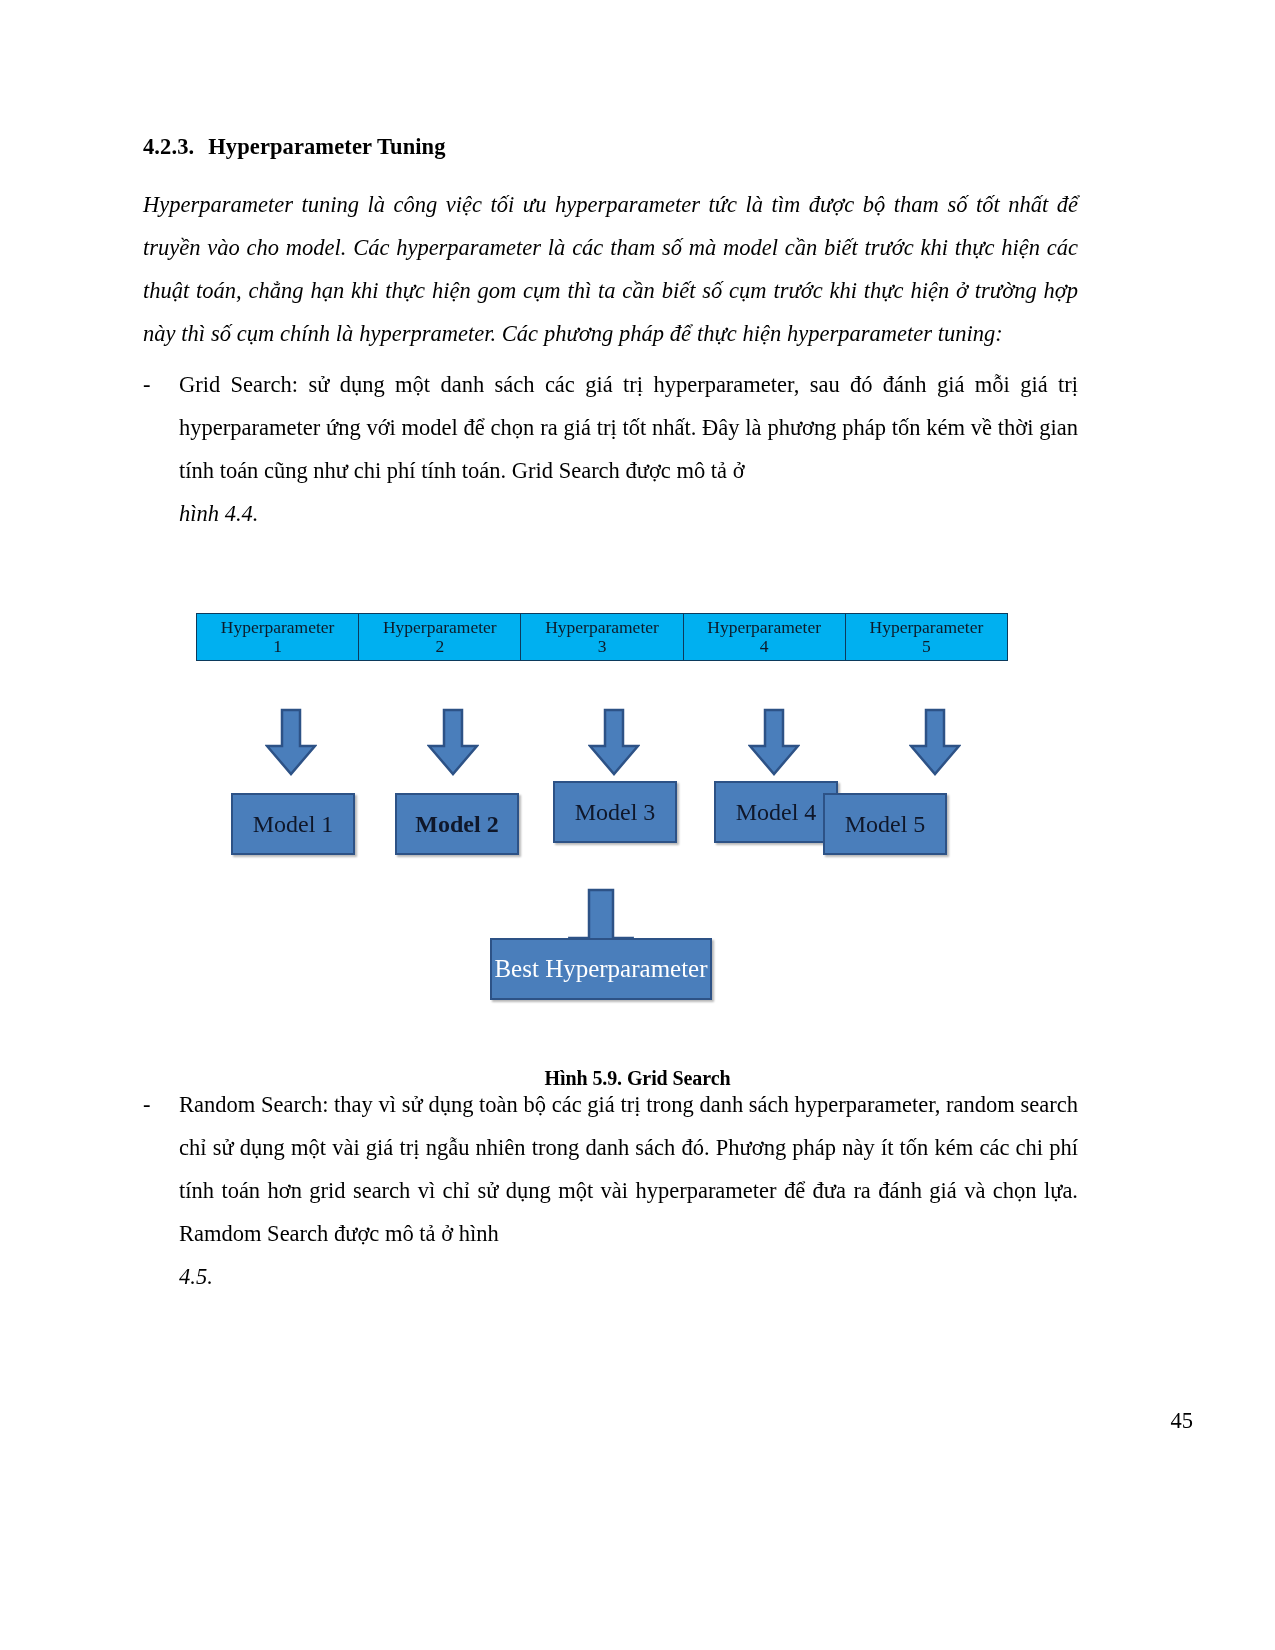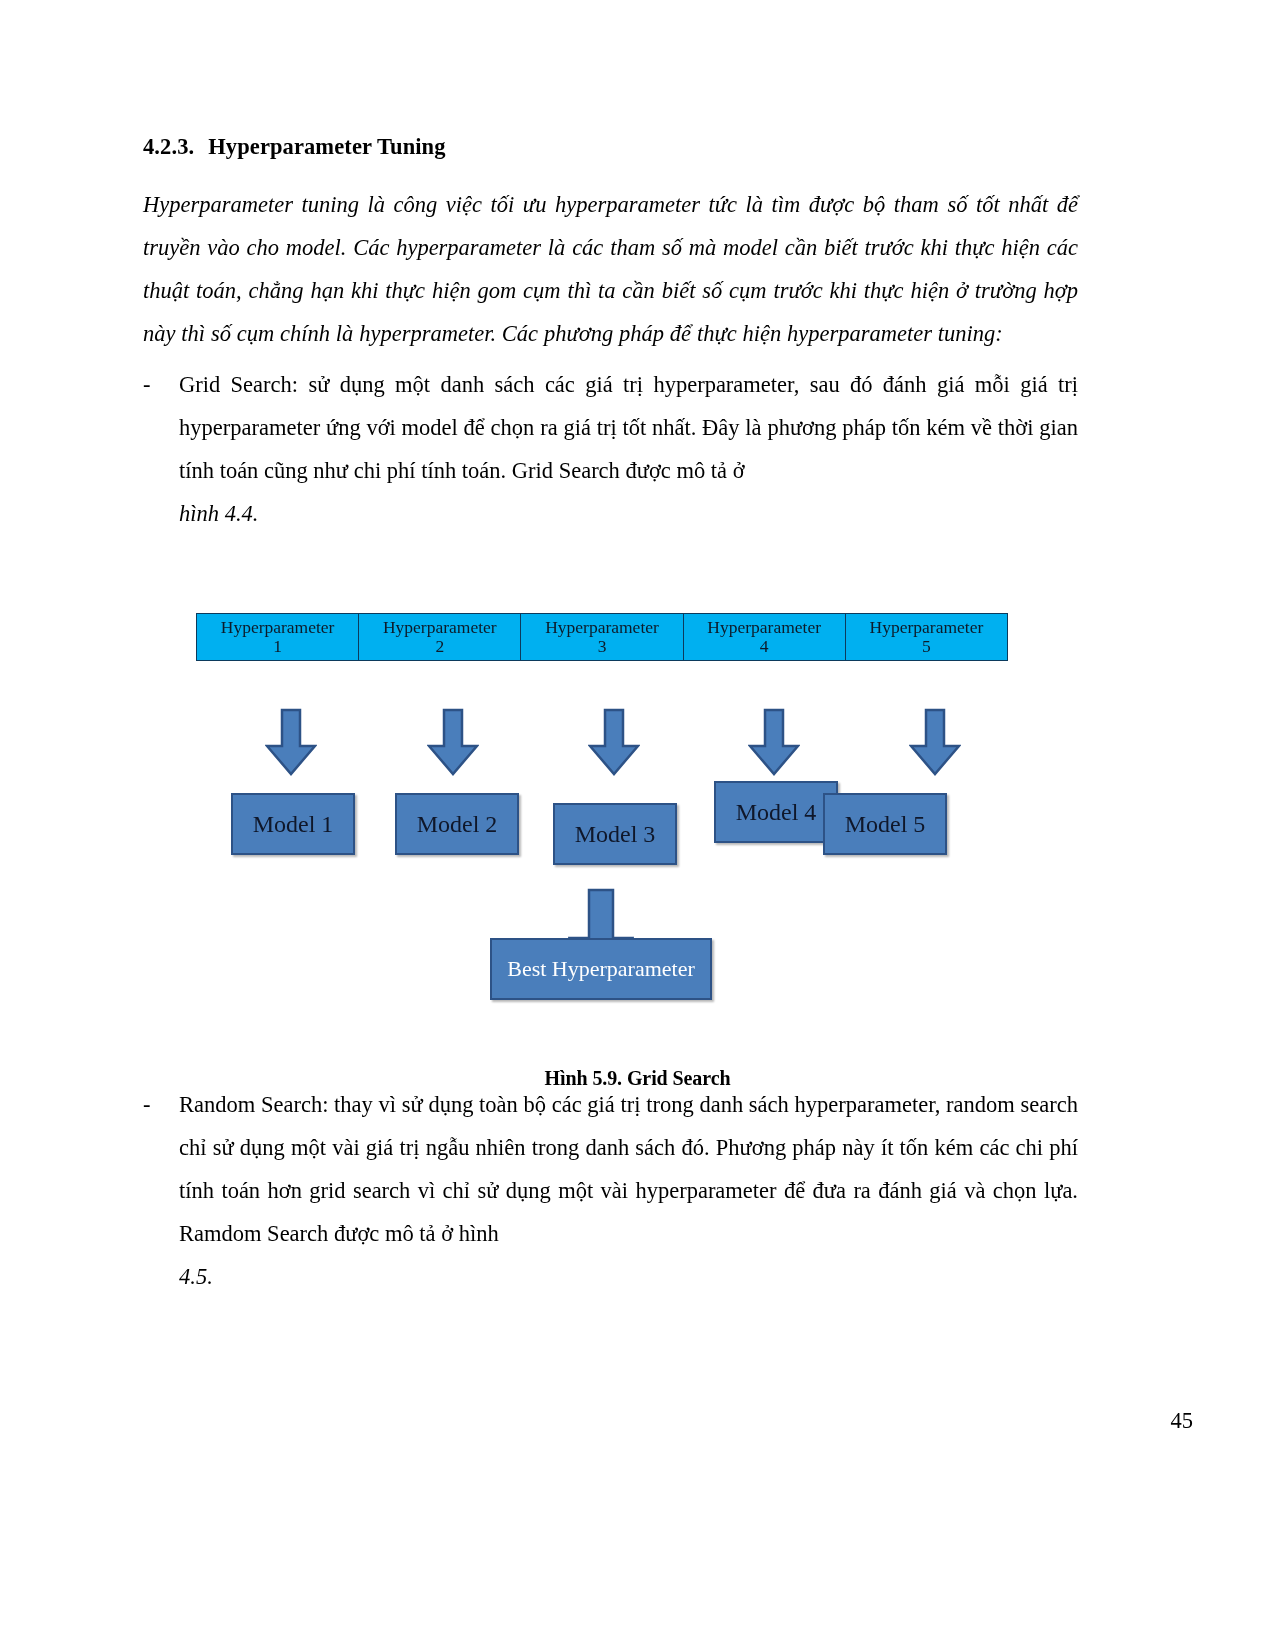--- a/index.html
+++ b/index.html
@@ -140,21 +140,21 @@
     width: 222px;
     height: 62px;
     background: #4a7ebb;
     border: 2px solid #2d5286;
     box-sizing: border-box;
     box-shadow: 2px 2px 2px rgba(0,0,0,0.28);
     display: flex;
     align-items: center;
     justify-content: center;
     color: #ffffff;
-    font-size: 22px;
+    font-size: 25px;
   }
 
   .fig-caption {
     position: absolute;
     left: 0;
     top: 462px;
     width: 1275px;
     text-align: center;
     font-size: 20px;
     font-weight: bold;
@@ -246,24 +246,24 @@
     </div>
     <div class="arrow" style="left:909px; top:103px;">
       <svg viewBox="0 0 52 68">
           <polygon points="17,2 35,2 35,38 50,38 26,66 2,38 17,38" fill="#4a7ebb" stroke="#2d5286" stroke-width="2.5" stroke-linejoin="miter"></polygon>
         </svg>
     </div>
 
     <div class="model-box" style="left:231px; top:188px; width:124px;">
       <span>Model 1</span>
     </div>
-    <div class="model-box" style="left:395px; top:188px; width:124px;">
+    <div class="model-box" style="left:395px; top:188px; width:124px;font-weight:bold;">
       <span>Model 2</span>
     </div>
-    <div class="model-box" style="left:553px; top:198px; width:124px;">
+    <div class="model-box" style="left:553px; top:176px; width:124px;">
       <span>Model 3</span>
     </div>
     <div class="model-box" style="left:714px; top:176px; width:124px;">
       <span>Model 4</span>
     </div>
     <div class="model-box" style="left:823px; top:188px; width:124px;text-align:center;">
       <span>Model 5</span>
     </div>
 
     <div class="arrow-big" style="left:568px; top:283px;">

